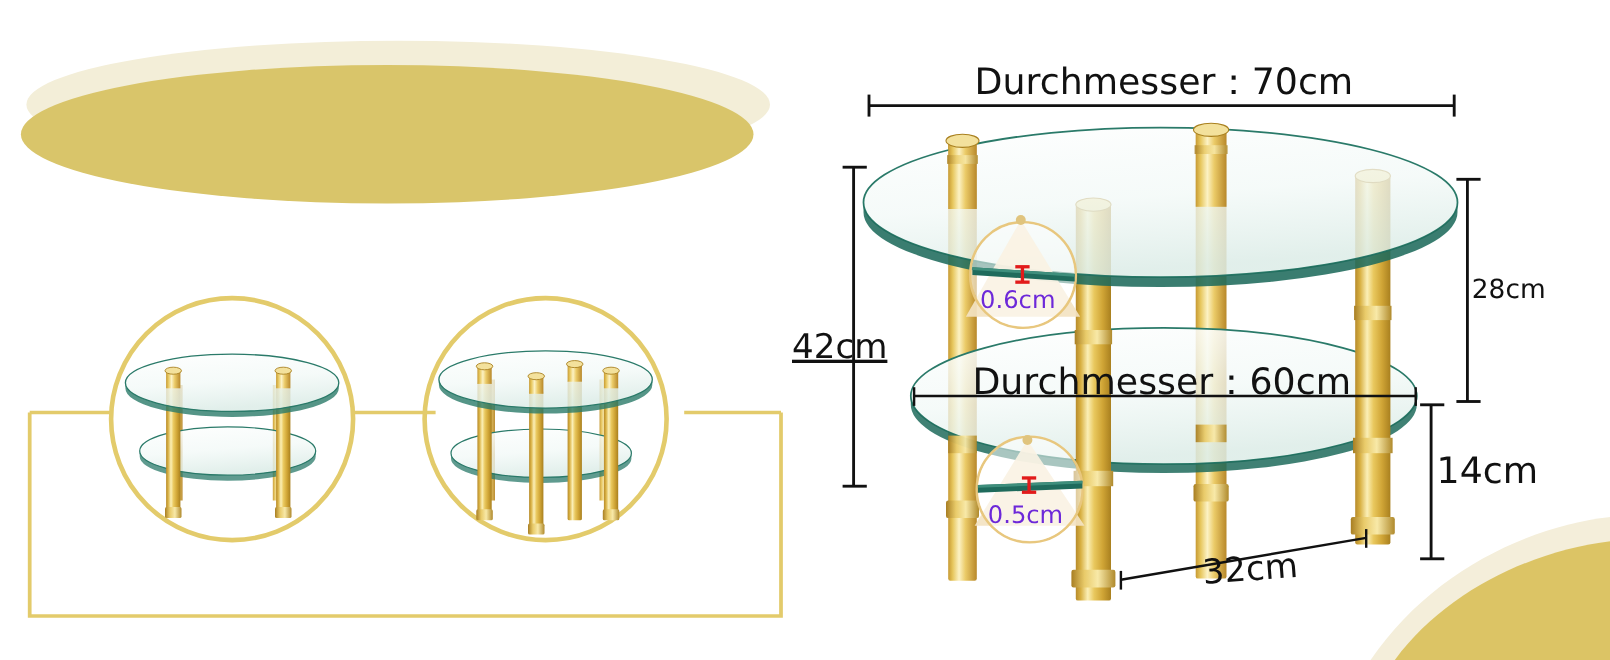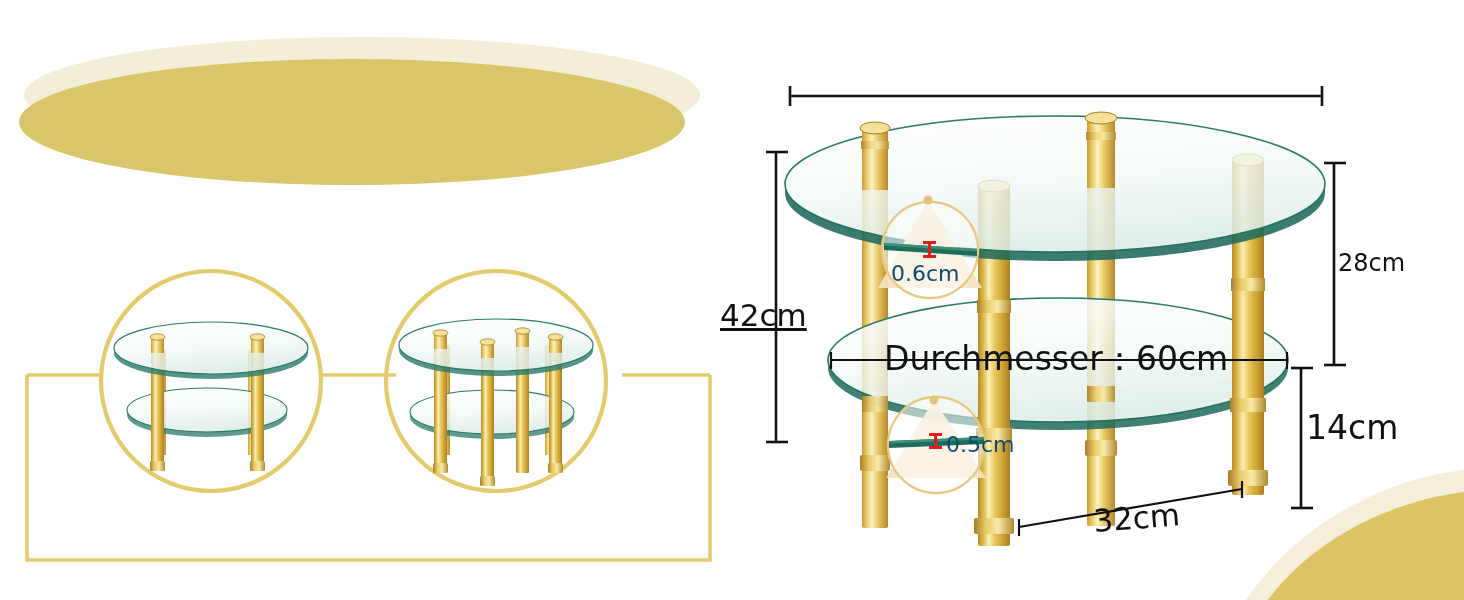--- a/index.html
+++ b/index.html
@@ -13,31 +13,31 @@
   .ttl{
     position:absolute;left:62px;top:95px;width:580px;
     font-size:43px;color:#ffffff;letter-spacing:.2px;white-space:nowrap;
     font-family:"DejaVu Sans","Liberation Sans",sans-serif;
   }
   .dimtext{
     position:absolute;color:#111111;white-space:nowrap;
     font-family:"DejaVu Sans","Liberation Sans",sans-serif;
   }
   .dim-top   {left:886px;  top:52px;  font-size:33px;}
-  .dim-mid   {left:884px;  top:325px; font-size:33px;margin-top:12px;}
+  .dim-mid   {left:884px;  top:325px; font-size:33px;}
   .dim-42    {left:720px;  top:297px; font-size:31px;text-decoration:underline;}
   .dim-28    {left:1338px; top:249px; font-size:24px;}
   .dim-14    {left:1306px; top:408px; font-size:33px;}
   .dim-32    {left:1092px; top:503px; font-size:31px;transform:rotate(-4.4deg);transform-origin:left top;}
   .callout-lbl{
-    position:absolute;color:#0c4a6e;white-space:nowrap;font-size:22px;
+    position:absolute;color:#6d28d9;white-space:nowrap;font-size:22px;
     font-family:"DejaVu Sans","Liberation Sans",sans-serif;
   }
   .cal-06{left:891px;top:261px;}
-  .cal-05{left:898px;top:432px;margin-left:48px;}
+  .cal-05{left:898px;top:456px;}
 </style>
 </head>
 <body>
 
 <div id="stage">
 
   <svg class="layer" viewBox="0 0 1464 600">
     <defs>
       <linearGradient id="legGrad" x1="0" y1="0" x2="1" y2="0">
         <stop offset="0%" stop-color="#B78B2B"></stop>
@@ -270,20 +270,21 @@
           <path d="M1019,527 L1242,489"></path>
           <path d="M1019,519 L1019,536"></path>
           <path d="M1242,481 L1242,498"></path>
         </g>
       </g>
 
     </g>
   </svg>
 
 
+  <div class="dimtext dim-top">Durchmesser：70cm</div>
   <div class="dimtext dim-mid">Durchmesser：60cm</div>
   <div class="dimtext dim-42">42cm</div>
   <div class="dimtext dim-28">28cm</div>
   <div class="dimtext dim-14">14cm</div>
   <div class="dimtext dim-32">32cm</div>
 
   <div class="callout-lbl cal-06">0.6cm</div>
   <div class="callout-lbl cal-05">0.5cm</div>
 
 </div>

